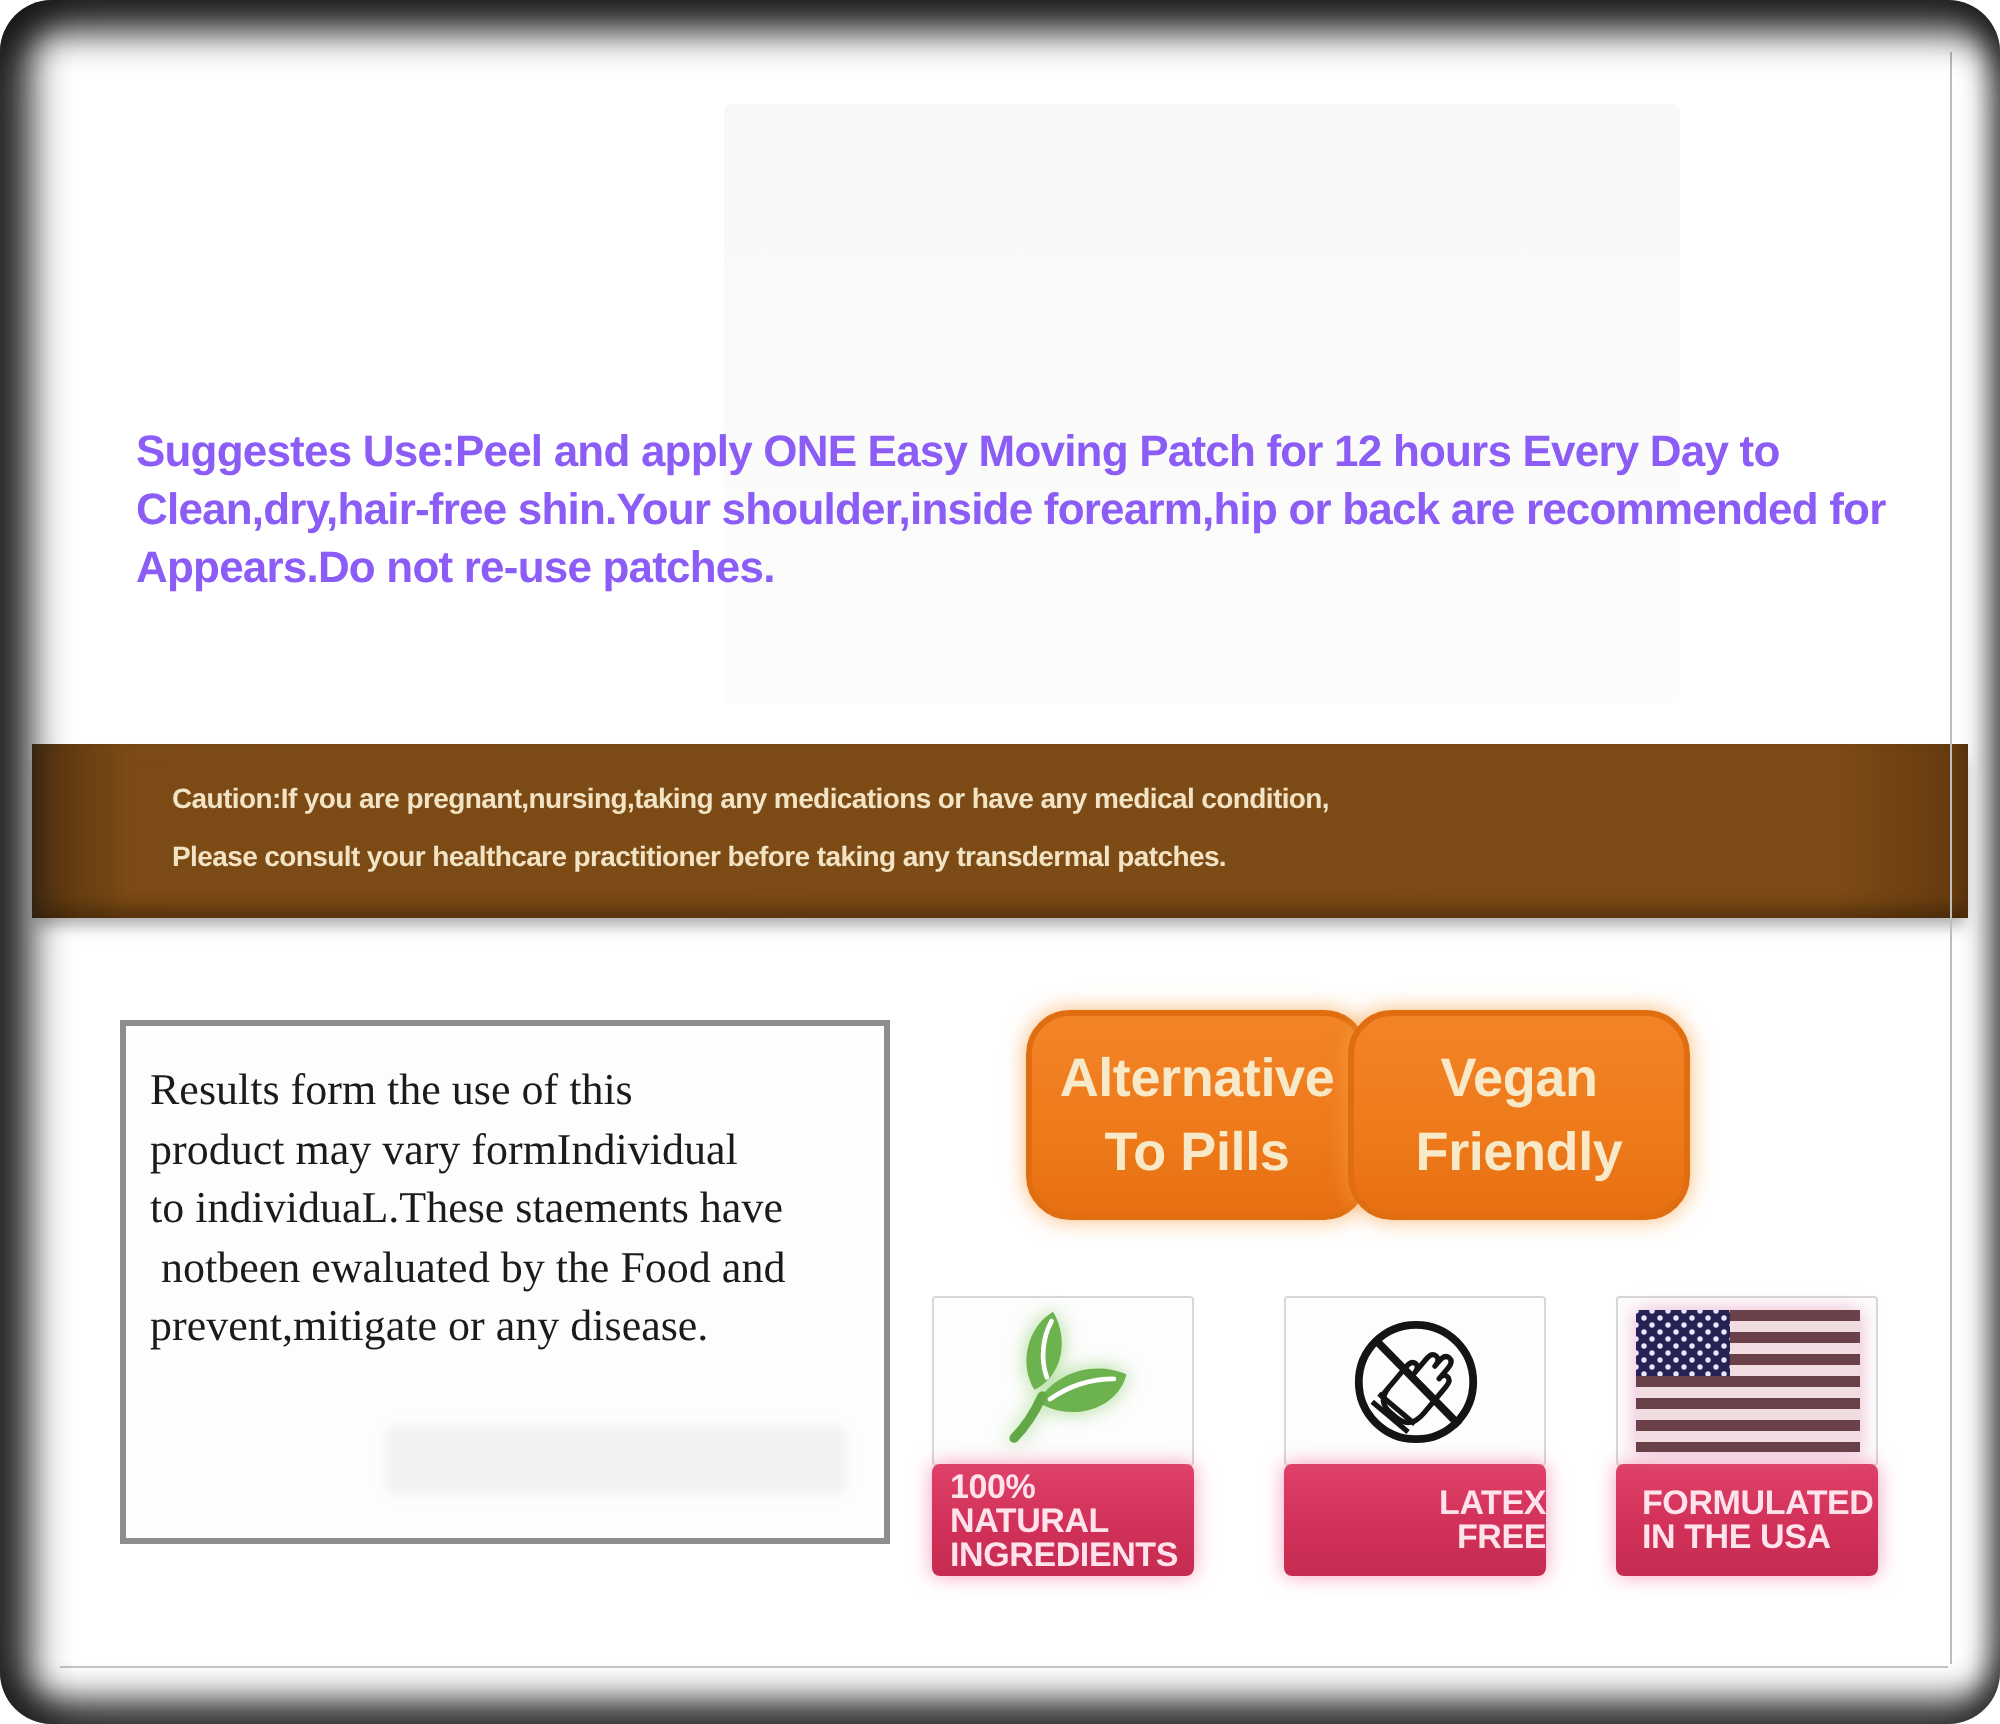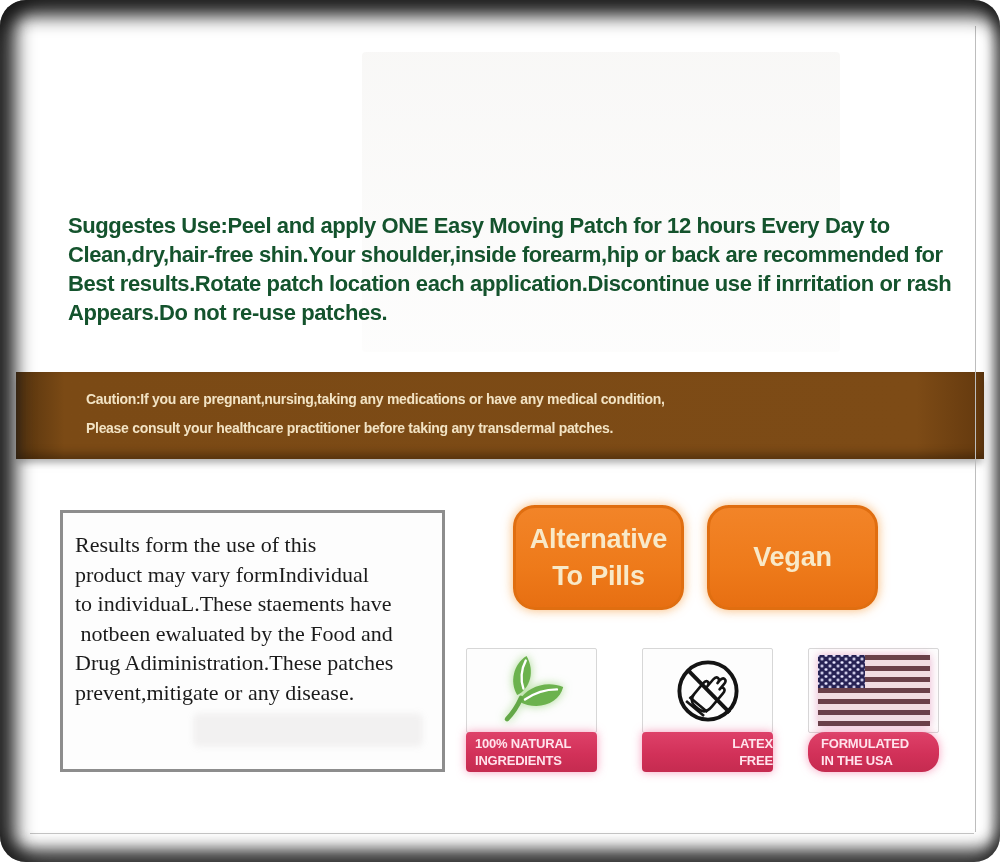--- a/index.html
+++ b/index.html
@@ -18,21 +18,21 @@
   }
   .edge-line-right{position:absolute;top:26px;bottom:30px;right:24px;width:1px;background:#bdbdbd;z-index:8;}
   .edge-line-bottom{position:absolute;left:30px;right:26px;bottom:28px;height:1px;background:#c6c6c6;z-index:8;}
   .ghost-block{
     position:absolute;left:362px;top:52px;width:478px;height:300px;
     background:linear-gradient(180deg,rgba(190,184,172,0.10),rgba(190,184,172,0.03));
     border-radius:4px;z-index:1;
   }
   
   .suggest{
-    position:absolute;left:68px;top:211px;z-index:2;color:#14532d;
+    position:absolute;left:68px;top:211px;z-index:2;color:#8b5cf6;
     font-weight:bold;font-size:22px;line-height:29px;letter-spacing:-0.4px;white-space:nowrap;
   }
   
   .caution{
     position:absolute;left:16px;right:16px;top:372px;height:87px;z-index:3;
     background:linear-gradient(90deg,#55330e 0,#7b4a15 5%,#7d4b16 93%,#64390e 100%);
     box-shadow:0 6px 7px -2px rgba(110,110,110,0.55), inset 0 -5px 8px rgba(40,22,4,0.45);
     color:#f2e3c4;font-weight:bold;font-size:14px;line-height:29px;letter-spacing:-0.3px;
     padding:13px 0 0 70px;box-sizing:border-box;white-space:nowrap;
   }
@@ -52,35 +52,35 @@
   .badge{
     position:absolute;top:505px;width:171px;height:105px;z-index:2;
     background:linear-gradient(180deg,#f28428 0,#ee7a1a 60%,#e76f12 100%);
     border:3px solid #e06e10;border-radius:22px;box-sizing:border-box;
     box-shadow:0 0 11px rgba(247,160,70,0.75);
     display:flex;flex-direction:column;align-items:center;justify-content:center;
     color:#f8e9c8;font-weight:bold;font-size:27px;line-height:37px;text-align:center;
     letter-spacing:-0.2px;
   }
   .badge-alt{left:513px;}
-  .badge-vegan{left:707px;}
+  .badge-vegan{left:674px;}
   
   .card{position:absolute;top:648px;width:131px;z-index:2;}
   .card-leaf{left:466px;}
   .card-latex{left:642px;}
   .card-usa{left:808px;}
   .card-icon-area{
     height:85px;background:#fdfdfd;border:1px solid #d7d7d7;border-radius:2px;
     box-sizing:border-box;display:flex;align-items:center;justify-content:center;
   }
   .card-banner{
-    height:40px;margin-top:-1px;border-radius:4px;box-sizing:border-box;
+    height:56px;margin-top:-1px;border-radius:4px;box-sizing:border-box;
     background:linear-gradient(180deg,#de4169 0,#d23159 55%,#c52b50 100%);
     box-shadow:0 0 10px rgba(241,96,146,0.6);
-    color:#ffe3ec;font-weight:bold;font-size:13px;line-height:17px;letter-spacing:-0.2px;
+    color:#ffe3ec;font-weight:bold;font-size:17px;line-height:17px;letter-spacing:-0.2px;
     display:flex;flex-direction:column;justify-content:center;
   }
   .banner-left{padding-left:9px;text-align:left;}
   .banner-center{align-items:flex-end;text-align:center;}
   .leaf-svg{filter:drop-shadow(0 0 5px rgba(150,210,120,0.8));}
   .glove-svg{display:block;}
   
   .flag{
     position:relative;width:112px;height:71px;
     background:repeating-linear-gradient(180deg,#6a4049 0 5.5px,#f1dce2 5.5px 11px);
@@ -98,46 +98,45 @@
 </head>
 <body>
 
 <div class="poster">
 
   <div class="ghost-block"></div>
 
   <div class="suggest">
     <div class="line">Suggestes Use:Peel and apply ONE Easy Moving Patch for 12 hours Every Day to</div>
     <div class="line">Clean,dry,hair-free shin.Your shoulder,inside forearm,hip or back are recommended for</div>
-    <div class="line">Best results.Rotate patch location each application.Discontinue use if inrritation or rash</div>
     <div class="line">Appears.Do not re-use patches.</div>
   </div>
 
   <div class="caution">
     <div class="line">Caution:If you are pregnant,nursing,taking any medications or have any medical condition,</div>
     <div class="line">Please consult your healthcare practitioner before taking any transdermal patches.</div>
   </div>
 
   <div class="disclaimer">
     <div class="line">Results form the use of this</div>
     <div class="line">product may vary formIndividual</div>
     <div class="line">to individuaL.These staements have</div>
     <div class="line"> notbeen ewaluated by the Food and</div>
-    <div class="line">Drug Adiministration.These patches</div>
     <div class="line">prevent,mitigate or any disease.</div>
     <div class="ghost-script"></div>
   </div>
 
   <div class="badge badge-alt">
     <div>Alternative</div>
     <div>To Pills</div>
   </div>
 
   <div class="badge badge-vegan">
     <div>Vegan</div>
+    <div>Friendly</div>
   </div>
 
   <div class="card card-leaf">
     <div class="card-icon-area">
       <svg class="leaf-svg" width="80" height="78" viewBox="0 0 100 100" aria-hidden="true">
         <path d="M43 5 C26 15 21 39 31 55 C48 47 54 24 43 5 Z" fill="#6cb24e"></path>
         <path d="M39 47 C35 36 36 22 42 11" stroke="#ffffff" stroke-width="3" fill="none" stroke-linecap="round"></path>
         <path d="M33 63 C44 44 69 36 90 45 C85 66 57 77 33 63 Z" fill="#6cb24e"></path>
         <path d="M41 61 C54 52 68 48 82 48" stroke="#ffffff" stroke-width="3" fill="none" stroke-linecap="round"></path>
         <path d="M18 86 C26 78 31 70 36 59" stroke="#63a847" stroke-width="6" fill="none" stroke-linecap="round"></path>
@@ -166,21 +165,21 @@
       <div>FREE</div>
     </div>
   </div>
 
   <div class="card card-usa">
     <div class="card-icon-area">
       <div class="flag">
         <div class="flag-canton"></div>
       </div>
     </div>
-    <div class="card-banner banner-left" style="padding-left:13px;border-radius:17px;">
+    <div class="card-banner banner-left" style="padding-left:13px;">
       <div>FORMULATED</div>
       <div>IN THE USA</div>
     </div>
   </div>
 
   <div class="edge-line-right"></div>
   <div class="edge-line-bottom"></div>
   <div class="frame"></div>
 </div>
 

